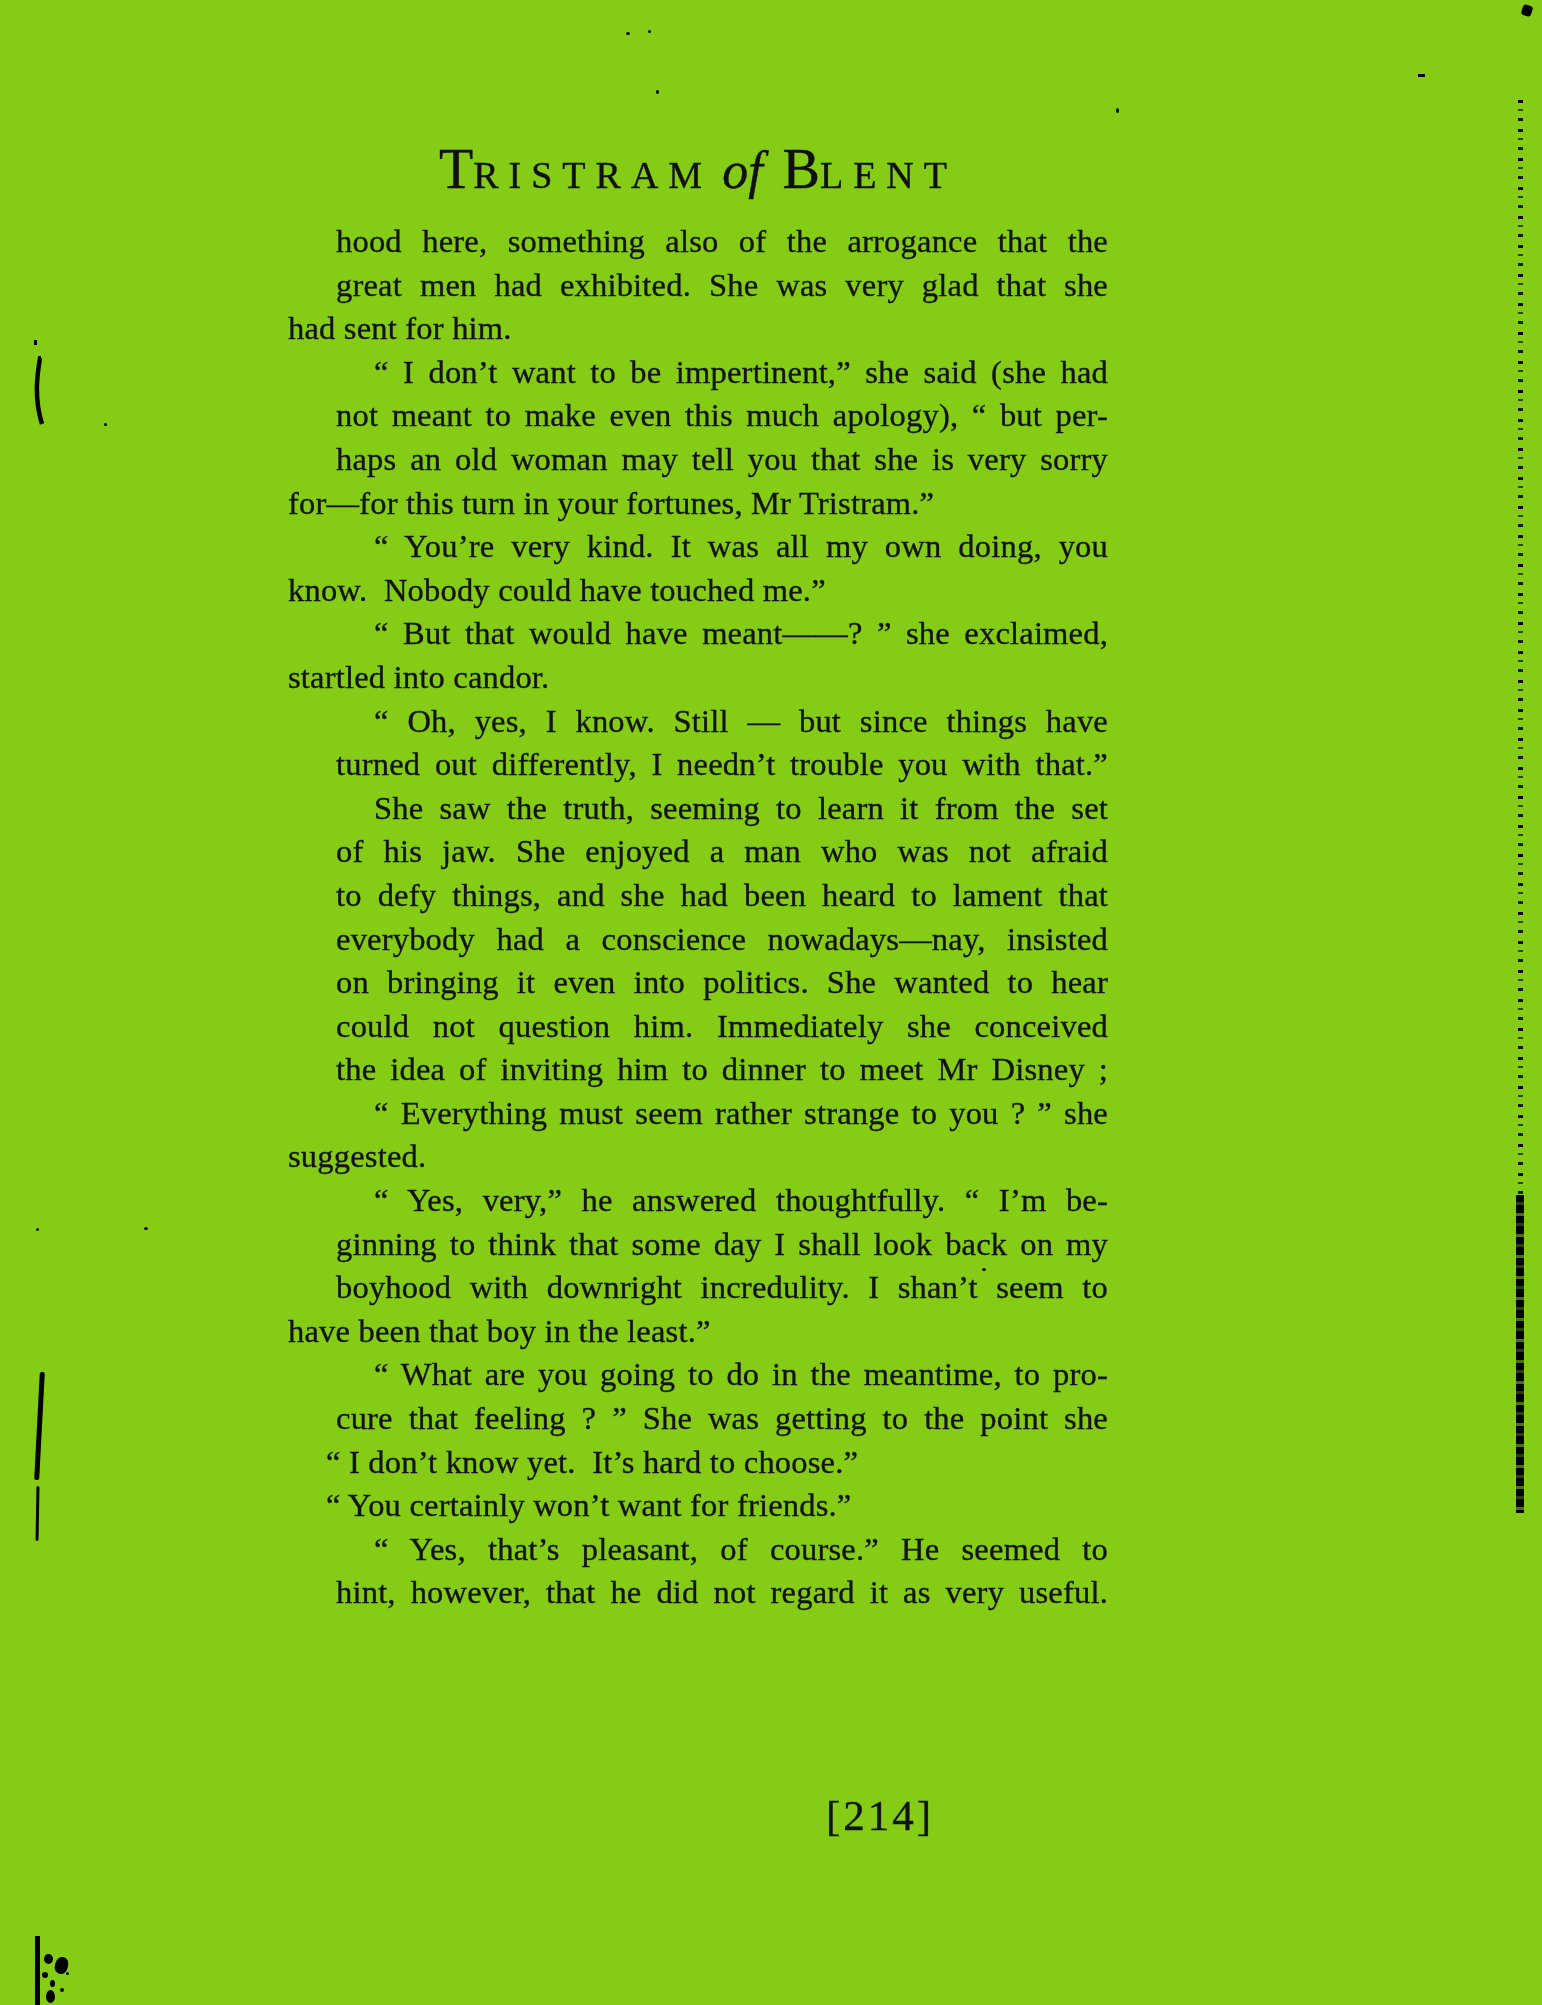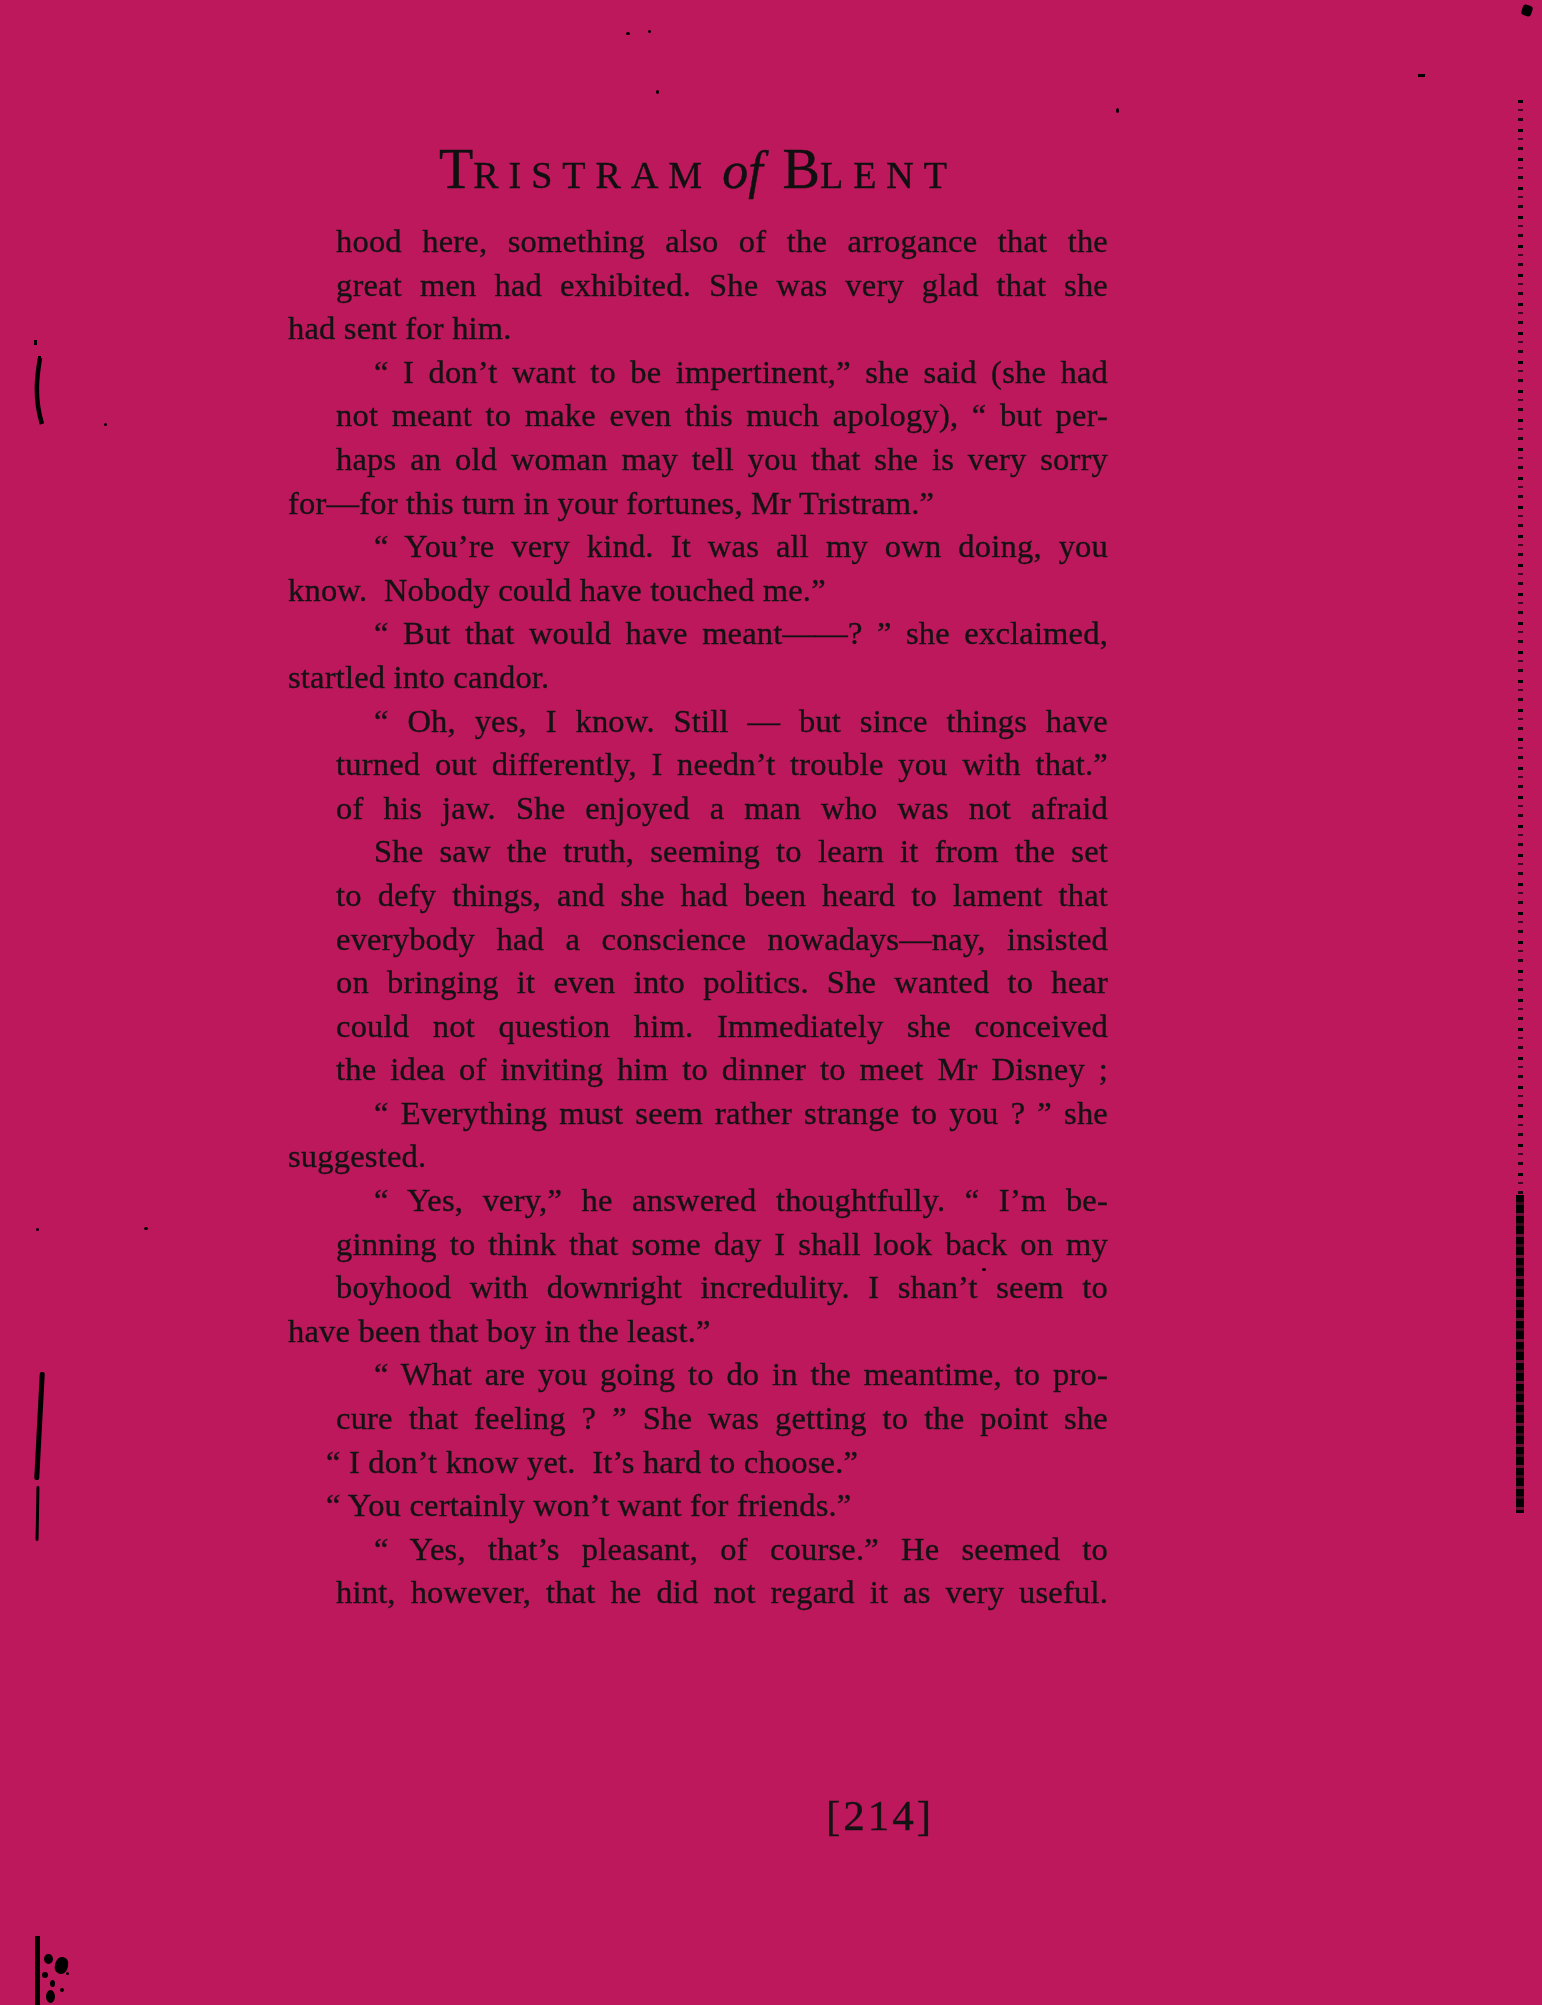--- a/index.html
+++ b/index.html
@@ -3,21 +3,21 @@
 <meta charset="utf-8">
 <style>
   html,body{margin:0;padding:0;}
   body{
     width:1542px;height:2005px;
     background:#ffffff;
     overflow:hidden;
     position:relative;
     font-family:"Liberation Serif", serif;
   }
-  .page{position:absolute;inset:0;background:#be185d;color:#121212;}
+  .page{position:absolute;inset:0;background:#84cc16;color:#121212;}
 
   
   .header{
     position:absolute;
     left:288px;top:134px;width:820px;height:78px;
     text-align:center;
     white-space:nowrap;
     color:#101010;
     -webkit-text-stroke:0.4px #101010;
   }
@@ -81,22 +81,22 @@
       <div class="line j ind">“ I don’t want to be impertinent,” she said (she had</div>
       <div class="line j">not meant to make even this much apology), “ but per-</div>
       <div class="line j">haps an old woman may tell you that she is very sorry</div>
       <div class="line">for—for this turn in your fortunes, Mr Tristram.”</div>
       <div class="line j ind">“ You’re very kind.  It was all my own doing, you</div>
       <div class="line">know.&nbsp; Nobody could have touched me.”</div>
       <div class="line j ind">“ But that would have meant——? ” she exclaimed,</div>
       <div class="line">startled into candor.</div>
       <div class="line j ind">“ Oh, yes, I know.  Still — but since things have</div>
       <div class="line j">turned out differently, I needn’t trouble you with that.”</div>
+      <div class="line j ind">She saw the truth, seeming to learn it from the set</div>
       <div class="line j">of his jaw.  She enjoyed a man who was not afraid</div>
-      <div class="line j ind">She saw the truth, seeming to learn it from the set</div>
       <div class="line j">to defy things, and she had been heard to lament that</div>
       <div class="line j">everybody had a conscience nowadays—nay, insisted</div>
       <div class="line j">on bringing it even into politics.  She wanted to hear</div>
       <div class="line j">could not question him.  Immediately she conceived</div>
       <div class="line j">the idea of inviting him to dinner to meet Mr  Disney ;</div>
       <div class="line j ind">“ Everything must seem rather strange to you ? ” she</div>
       <div class="line">suggested.</div>
       <div class="line j ind">“ Yes, very,” he answered thoughtfully.  “ I’m be-</div>
       <div class="line j">ginning to think that some day I shall look back on my</div>
       <div class="line j">boyhood with downright incredulity.  I shan’t seem to</div>

